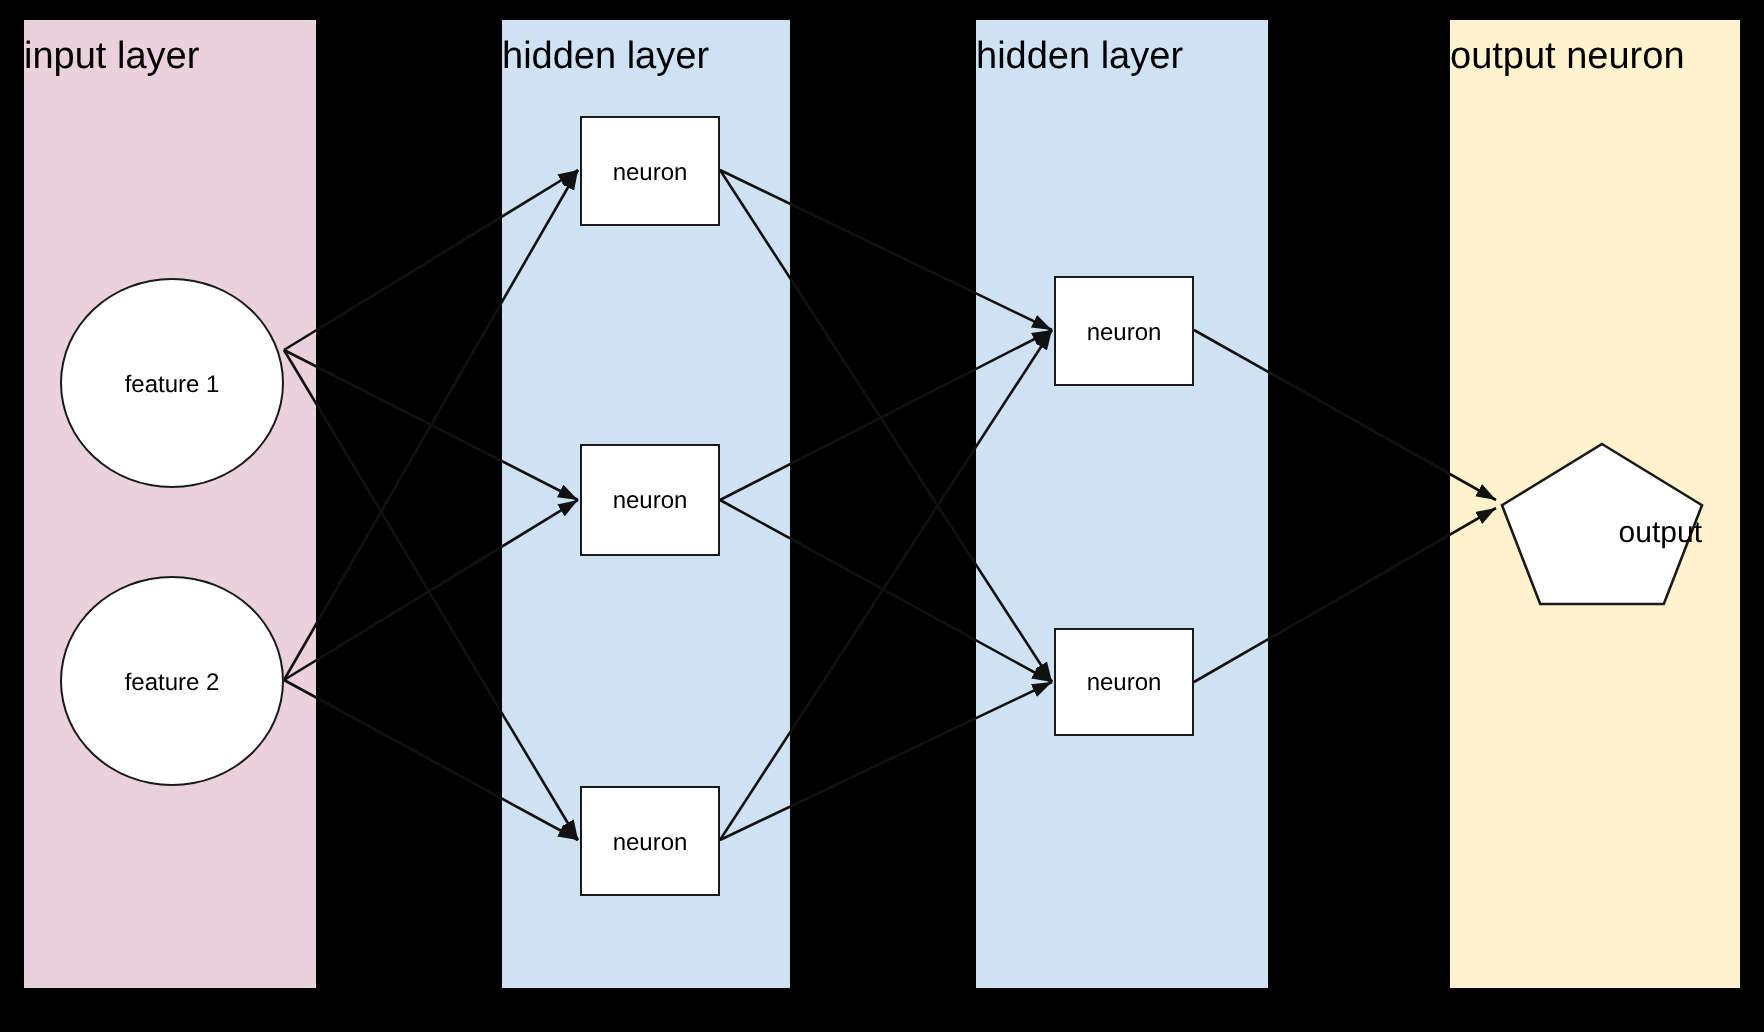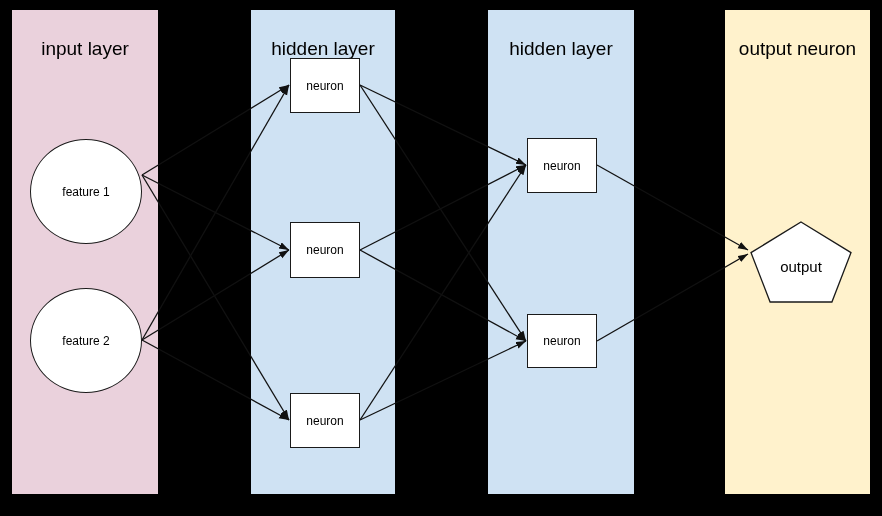--- a/index.html
+++ b/index.html
@@ -15,22 +15,22 @@
     position: absolute;
     top: 10px;
     height: 484px;
   }
   .col-input   { left: 12px;  width: 146px; background: #ead1dc; }
   .col-hidden1 { left: 251px; width: 144px; background: #cfe2f3; }
   .col-hidden2 { left: 488px; width: 146px; background: #cfe2f3; }
   .col-output  { left: 725px; width: 145px; background: #fff2cc; }
   .column-title {
     width: 100%;
-    text-align: center;
-    padding-top: 28px;
+    text-align: left;
+    padding-top: 8px;
     font-size: 19px;
     color: #000;
   }
   .edges {
     position: absolute;
     left: 0; top: 0;
     pointer-events: none;
   }
   .node {
     position: absolute;
@@ -47,21 +47,21 @@
   .circle-f1 { left: 30px;  top: 139px; width: 112px; height: 105px; }
   .circle-f2 { left: 30px;  top: 288px; width: 112px; height: 105px; }
   .rect-h1n1 { left: 290px; top: 58px;  width: 70px;  height: 55px; }
   .rect-h1n2 { left: 290px; top: 222px; width: 70px;  height: 56px; }
   .rect-h1n3 { left: 290px; top: 393px; width: 70px;  height: 55px; }
   .rect-h2n1 { left: 527px; top: 138px; width: 70px;  height: 55px; }
   .rect-h2n2 { left: 527px; top: 314px; width: 70px;  height: 54px; }
   .pentagon-label {
     position: absolute;
     left: 751px; top: 258px; width: 100px;
-    text-align: center;
+    text-align: right;
     font-size: 15px;
     color: #000;
   }
 </style>
 </head>
 <body>
 
 <div class="stage">
 
   <div class="column col-input">

